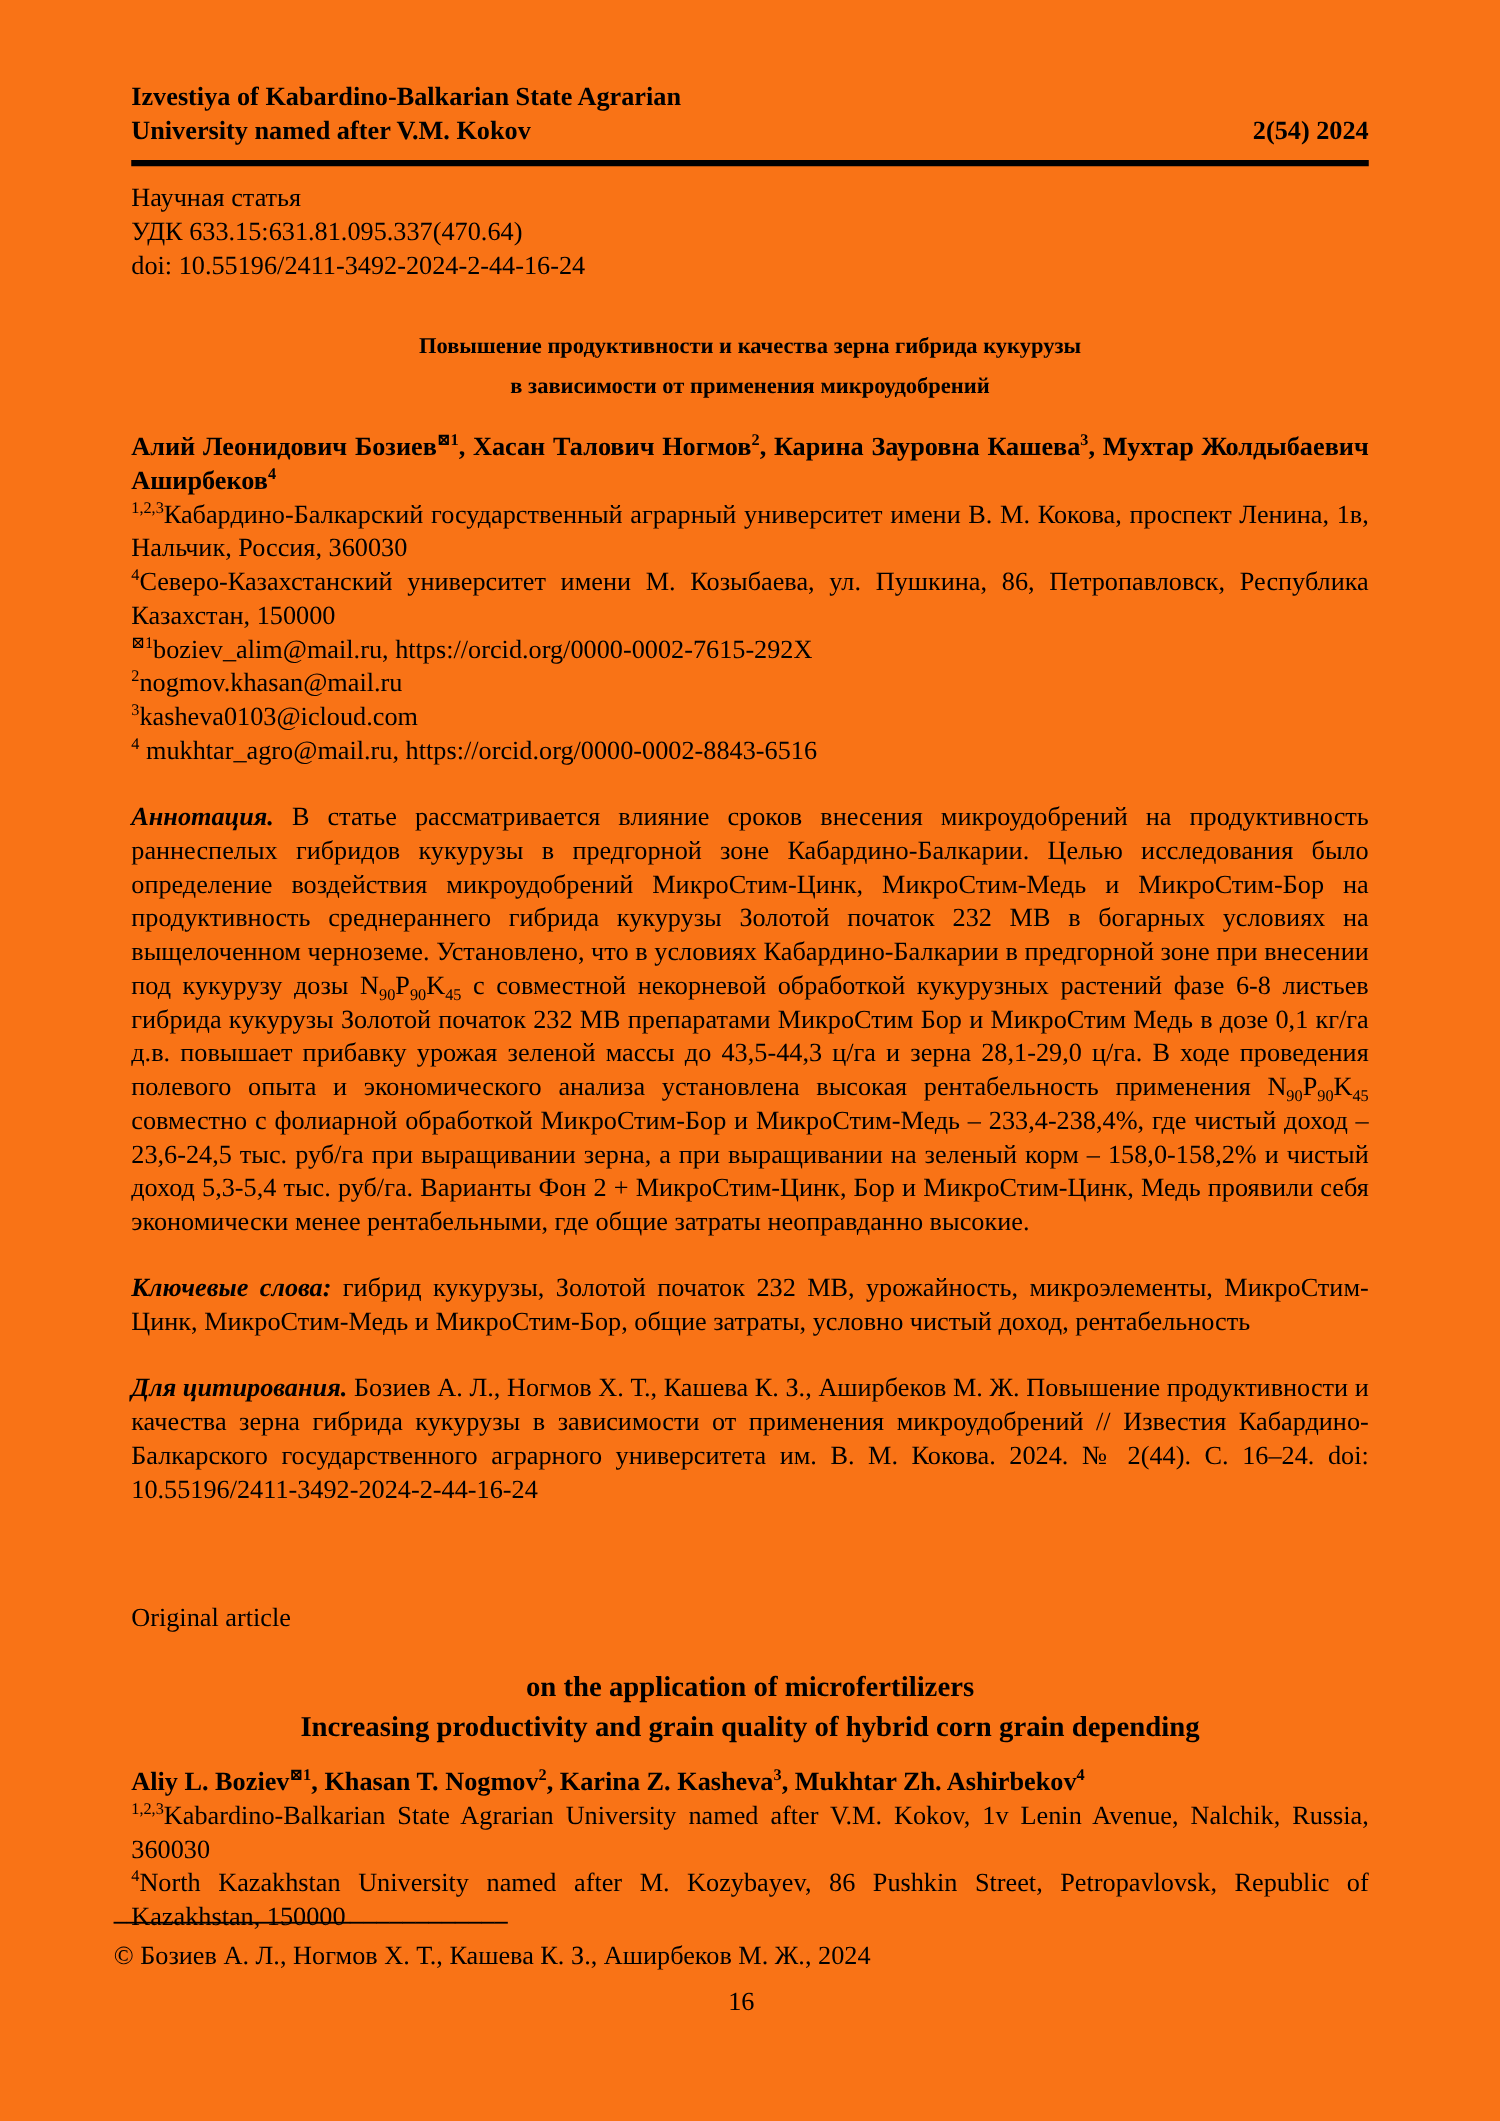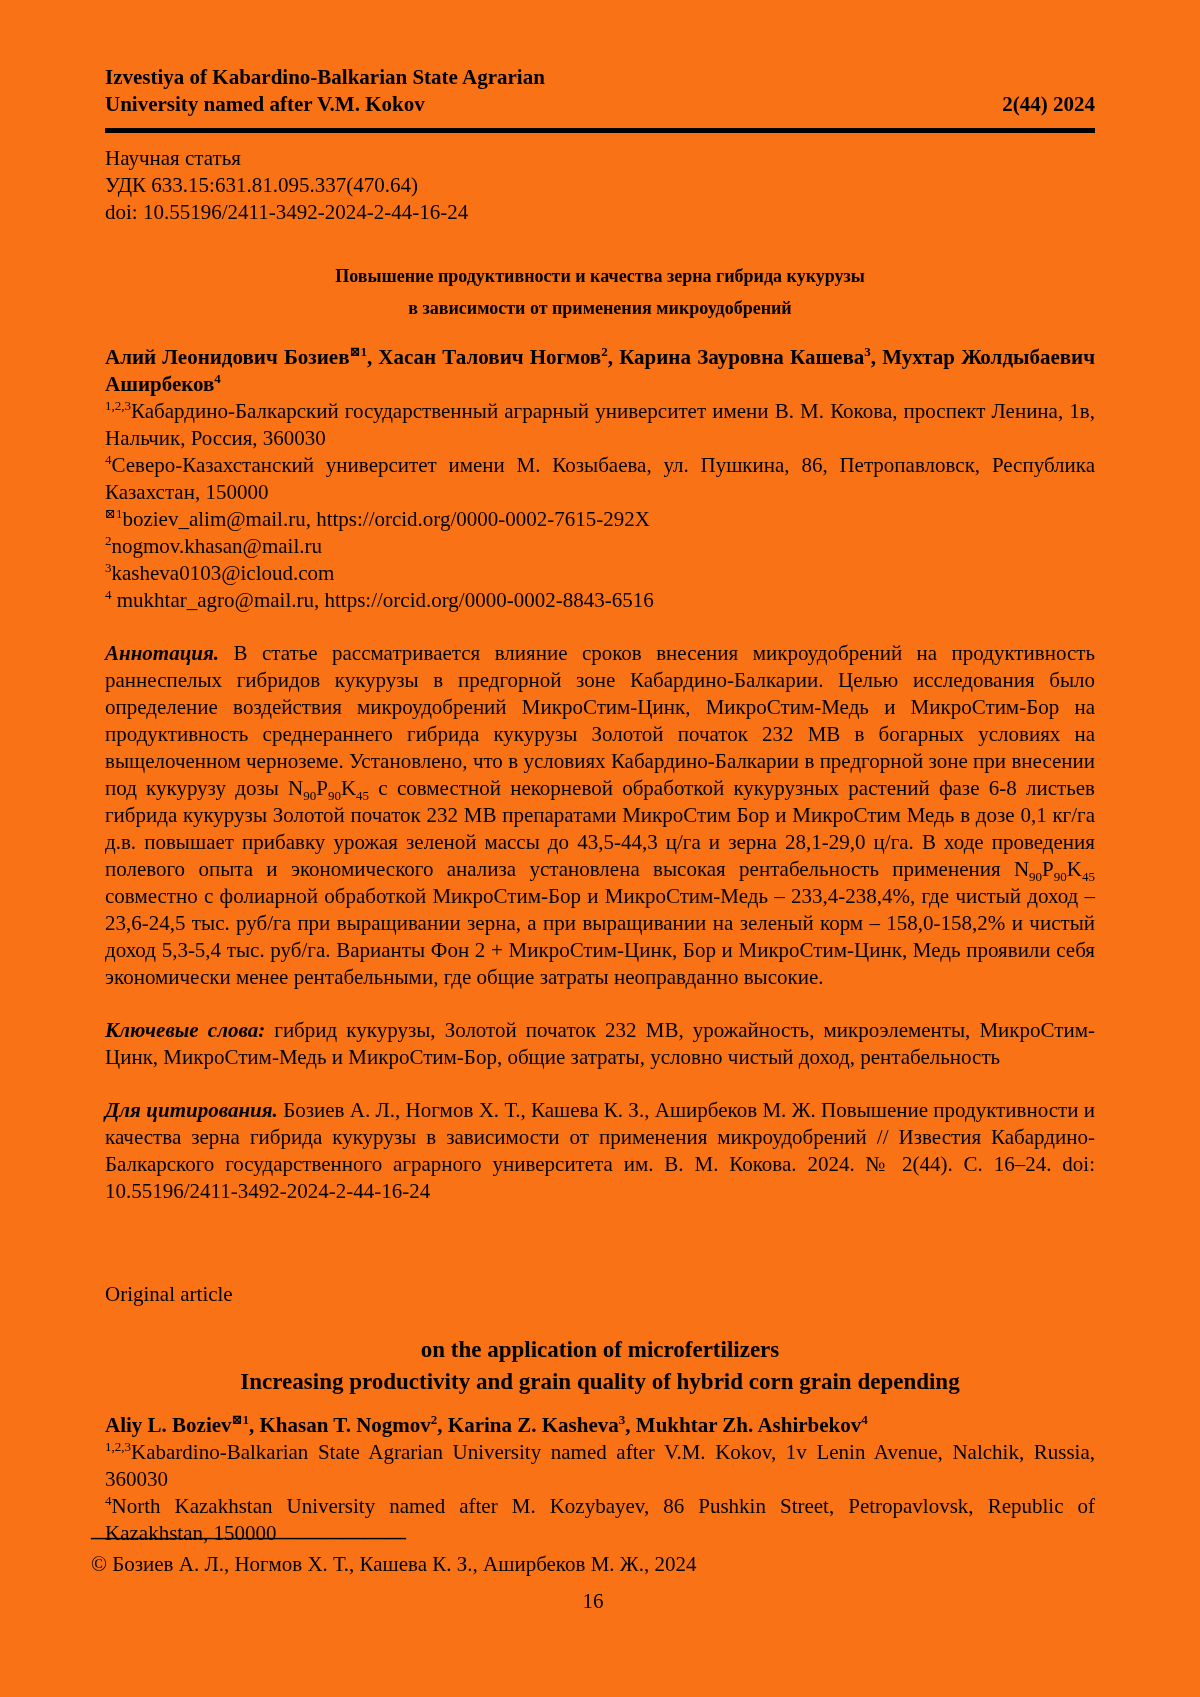--- a/index.html
+++ b/index.html
@@ -77,21 +77,21 @@
 </style>
 </head>
 <body>
 
 <div class="page">
 
   <div class="running-head">
     <div class="row1">Izvestiya of Kabardino-Balkarian State Agrarian</div>
     <div class="row2">
       <span>University named after V.M. Kokov</span>
-      <span>2(44) 2024</span>
+      <span>2(54) 2024</span>
     </div>
   </div>
 
   <div class="meta">
     <div>Научная статья</div>
     <div>УДК 633.15:631.81.095.337(470.64)</div>
     <div>doi: 10.55196/2411-3492-2024-2-44-16-24</div>
   </div>
 
   <div class="article-title">

